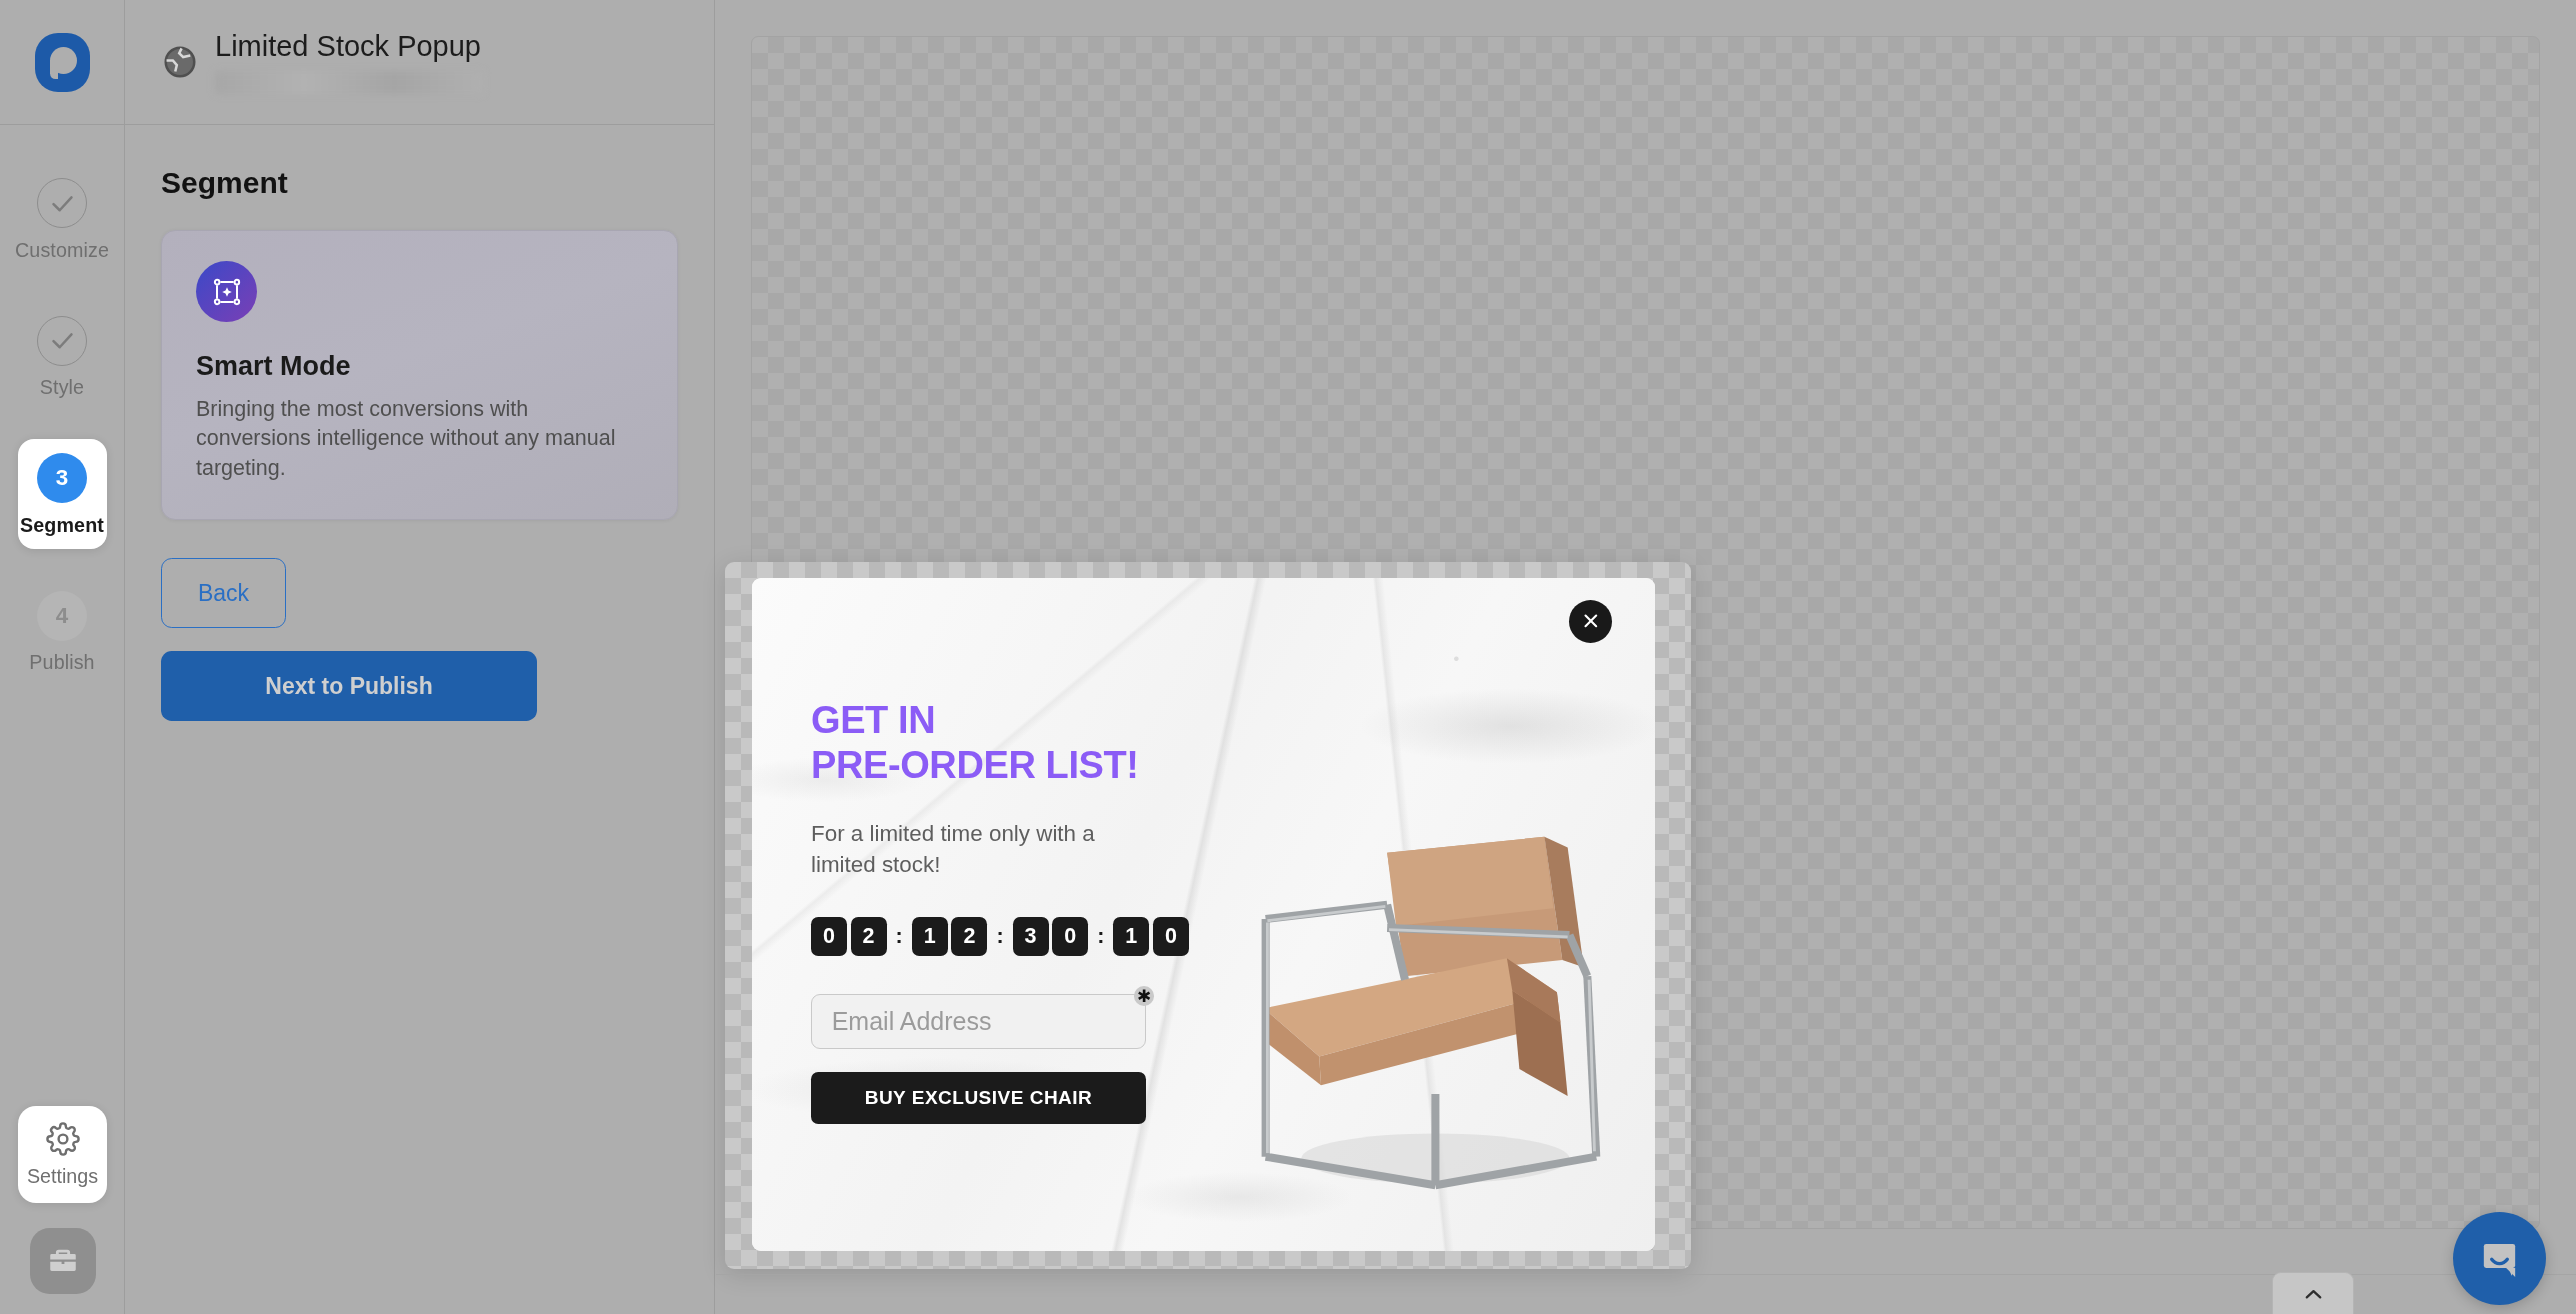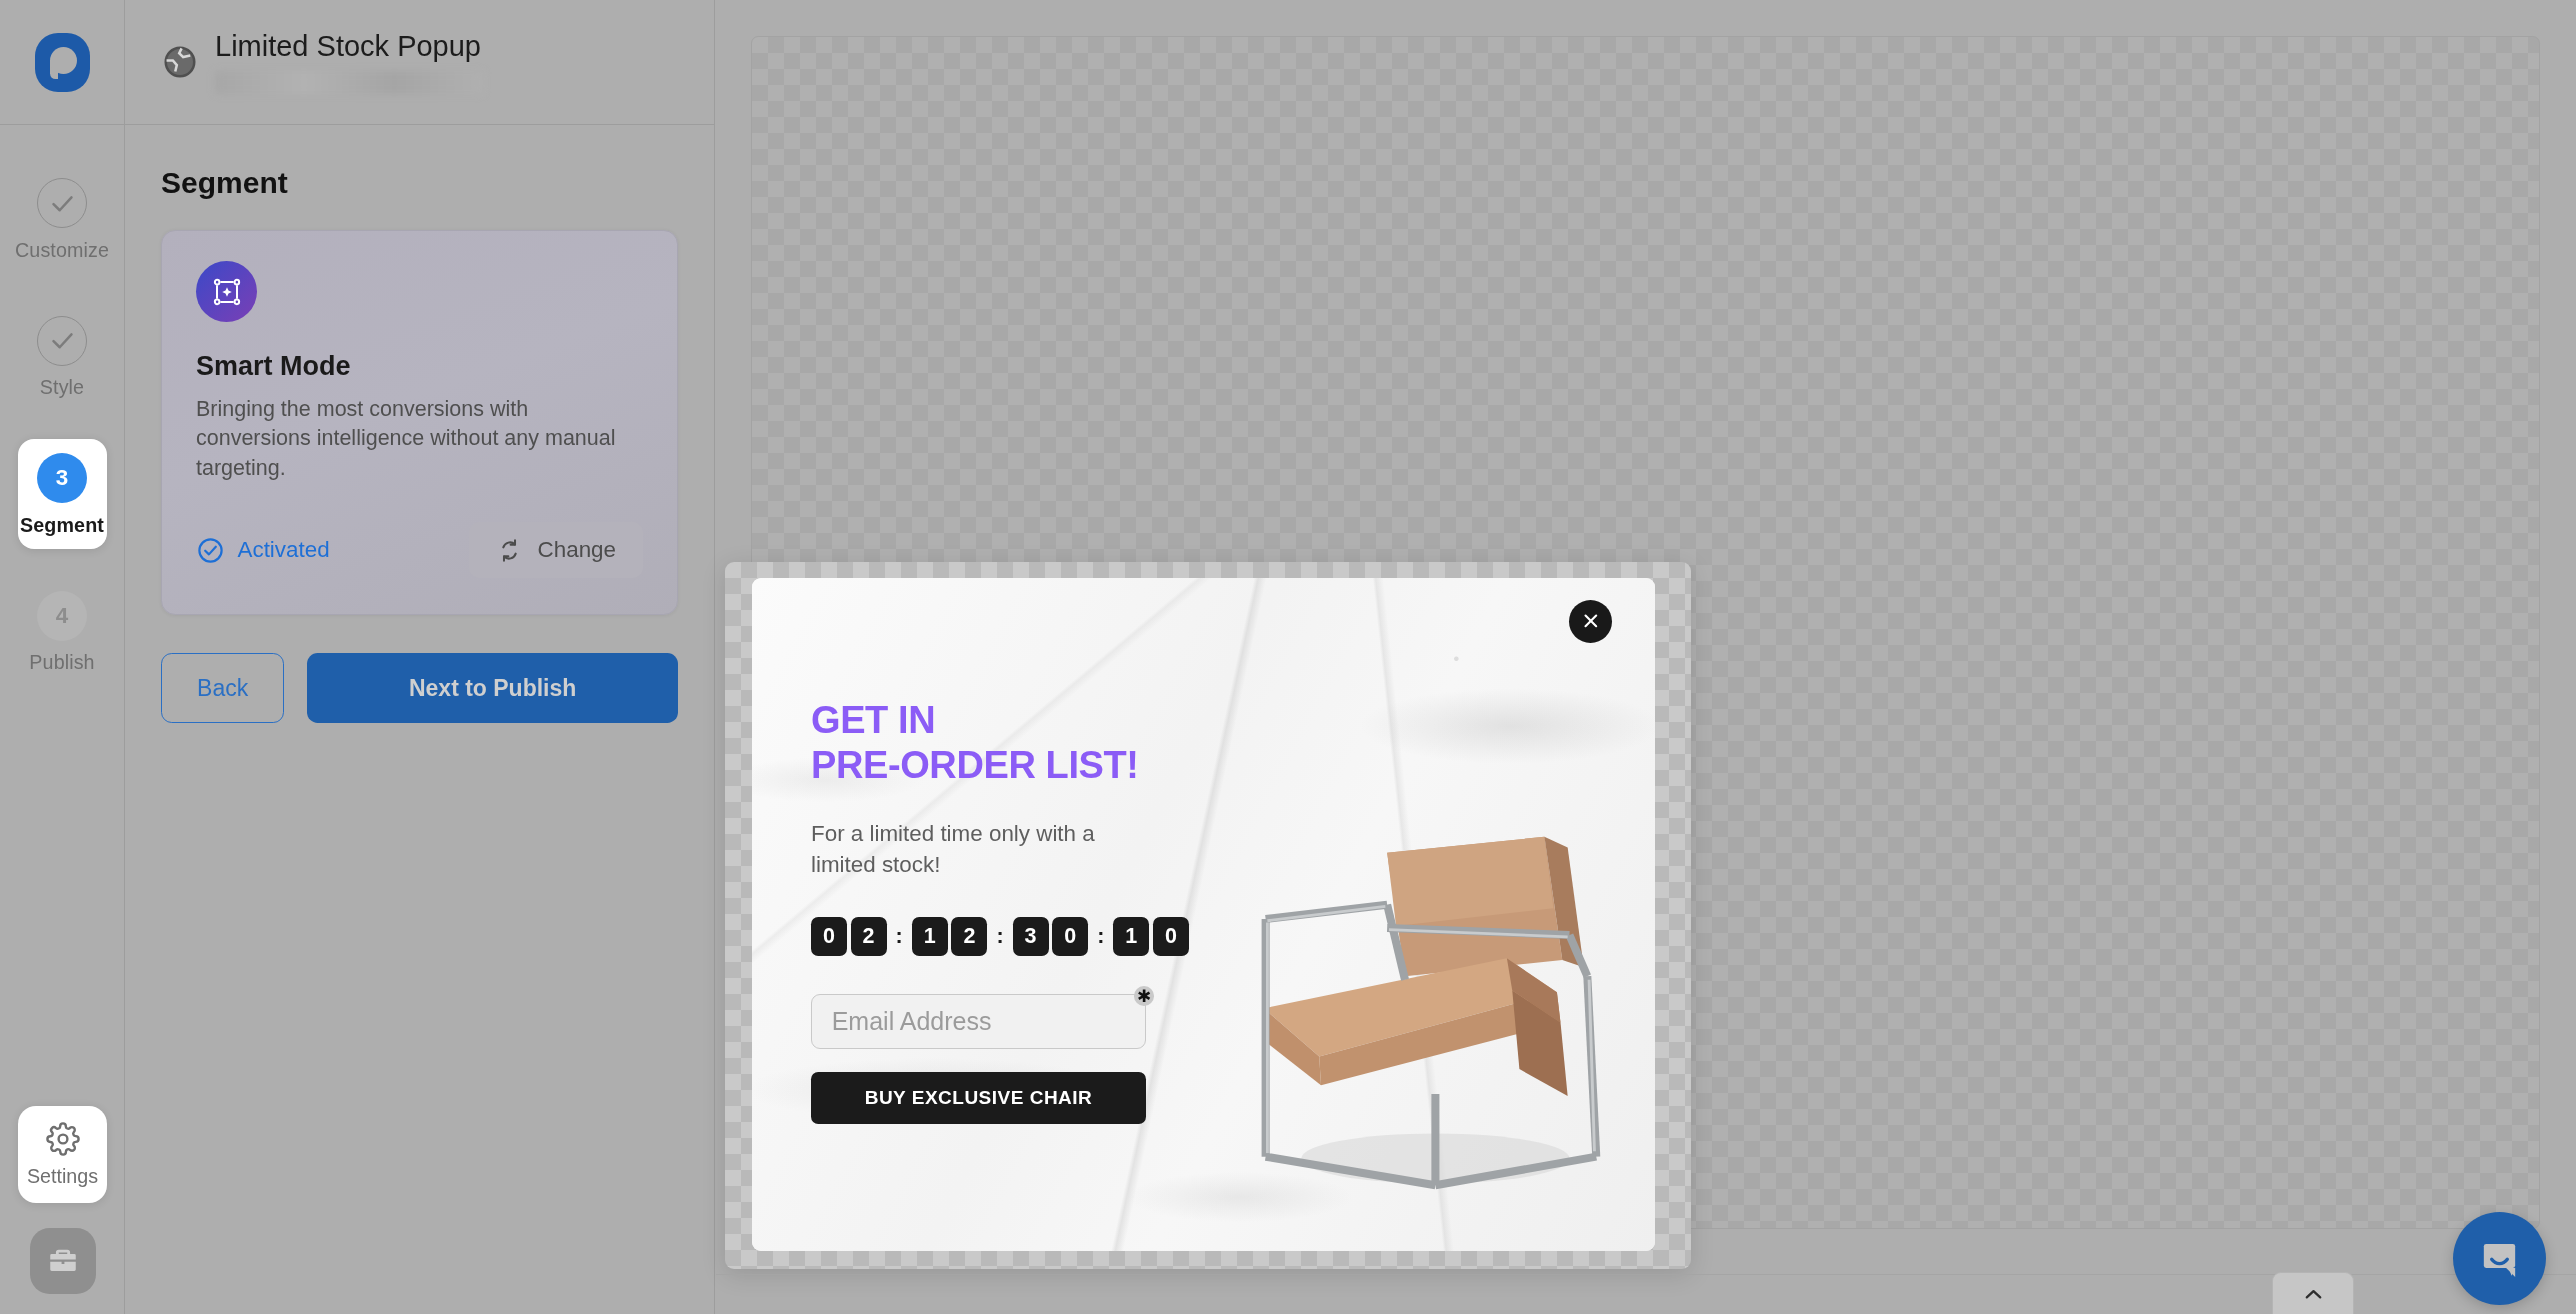--- a/index.html
+++ b/index.html
@@ -159,21 +159,21 @@
     display: flex; align-items: center; gap: 14.3px;
     background: #b4b2bb;
     border: none; border-radius: 10.7px;
     padding: 14.3px 27px;
     cursor: pointer;
     font-family: inherit;
   }
   .change-btn svg { width: 27px; height: 27px; }
   .change-btn span { font-size: 22.4px; color: #4c4c4c; }
 
-  .nav-btns { margin-top: 38px; display: flex; gap: 23px; }
+  .nav-btns { margin-top: 38px; display: flex; gap: 23px; flex-direction: column; }
   .btn-back {
     width: 125px; height: 70px;
     border: 1.8px solid #2a6fc4; border-radius: 10.7px;
     background: transparent; color: #2a6fc4;
     font-size: 23px; font-family: inherit;
     cursor: pointer;
   }
   .btn-next {
     width: 376px; height: 70px;
     background: #1f5faa; border: none; border-radius: 10.7px;
@@ -432,39 +432,20 @@
             <circle cx="19.4" cy="4.6" r="1.7"></circle>
             <circle cx="4.6" cy="19.4" r="1.7"></circle>
             <circle cx="19.4" cy="19.4" r="1.7"></circle>
             <path d="M12 8.4l1.1 2.5 2.5 1.1-2.5 1.1L12 15.6l-1.1-2.5L8.4 12l2.5-1.1z" fill="#ffffff" stroke="none"></path>
           </svg>
         </div>
 
         <div class="smart-name">Smart Mode</div>
         <div class="smart-desc">Bringing the most conversions with conversions intelligence without any manual targeting.</div>
 
-        <div class="smart-actions">
-          <div class="activated">
-            <svg viewBox="0 0 24 24" fill="none" stroke="#1d6fd6" stroke-width="1.8">
-              <circle cx="12" cy="12" r="9.2"></circle>
-              <polyline points="7.6,12.2 10.7,15.2 16.4,8.9" stroke-linecap="round" stroke-linejoin="round"></polyline>
-            </svg>
-            <span>Activated</span>
-          </div>
-
-          <button class="change-btn">
-            <svg viewBox="0 0 24 24" fill="none" stroke="#4c4c4c" stroke-width="1.8" stroke-linecap="round" stroke-linejoin="round">
-              <path d="M6.5 9.2A6.2 6.2 0 0 1 16.8 6.6"></path>
-              <polyline points="16.9,3 16.9,6.9 13,6.9"></polyline>
-              <path d="M17.5 14.8A6.2 6.2 0 0 1 7.2 17.4"></path>
-              <polyline points="7.1,21 7.1,17.1 11,17.1"></polyline>
-            </svg>
-            <span>Change</span>
-          </button>
-        </div>
       </div>
 
       <div class="nav-btns">
         <button class="btn-back">Back</button>
         <button class="btn-next">Next to Publish</button>
       </div>
     </div>
   </div>
 
   <div class="canvas">

